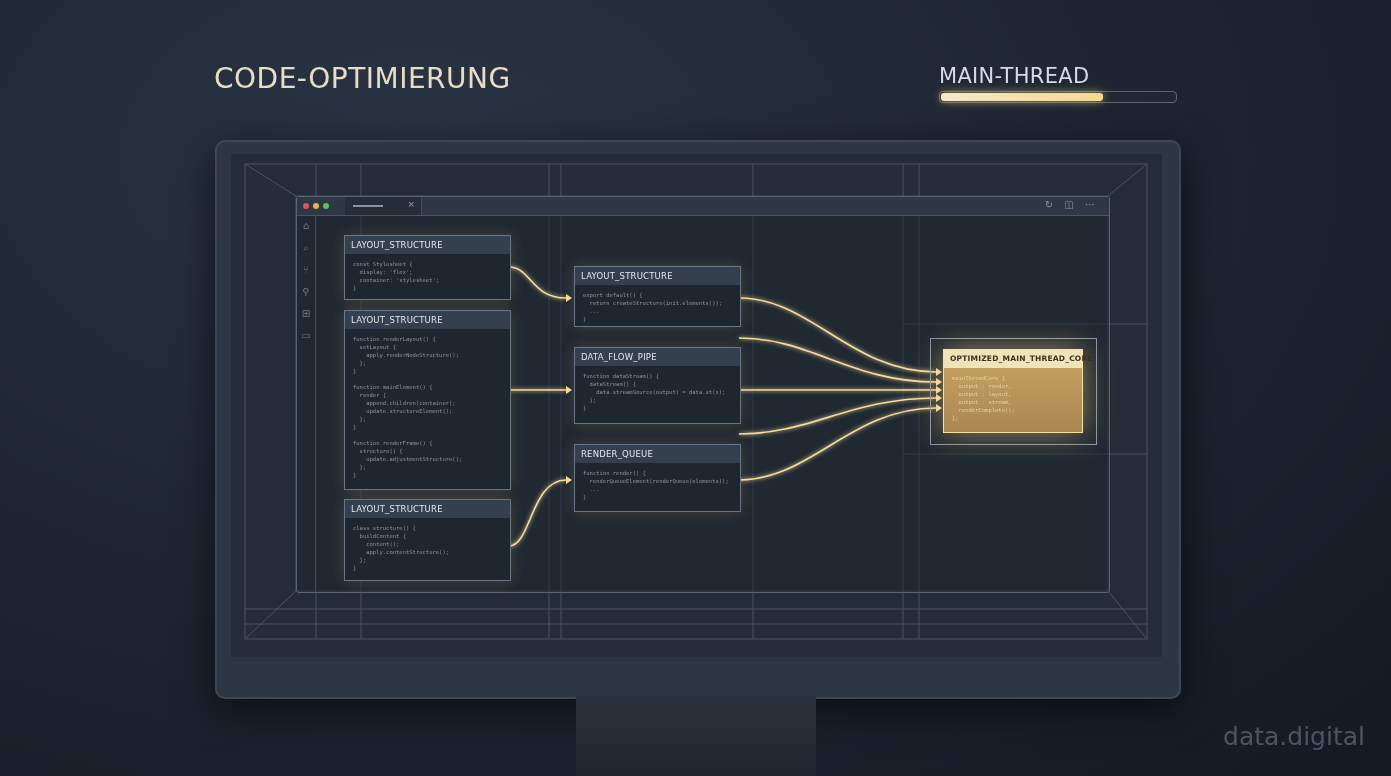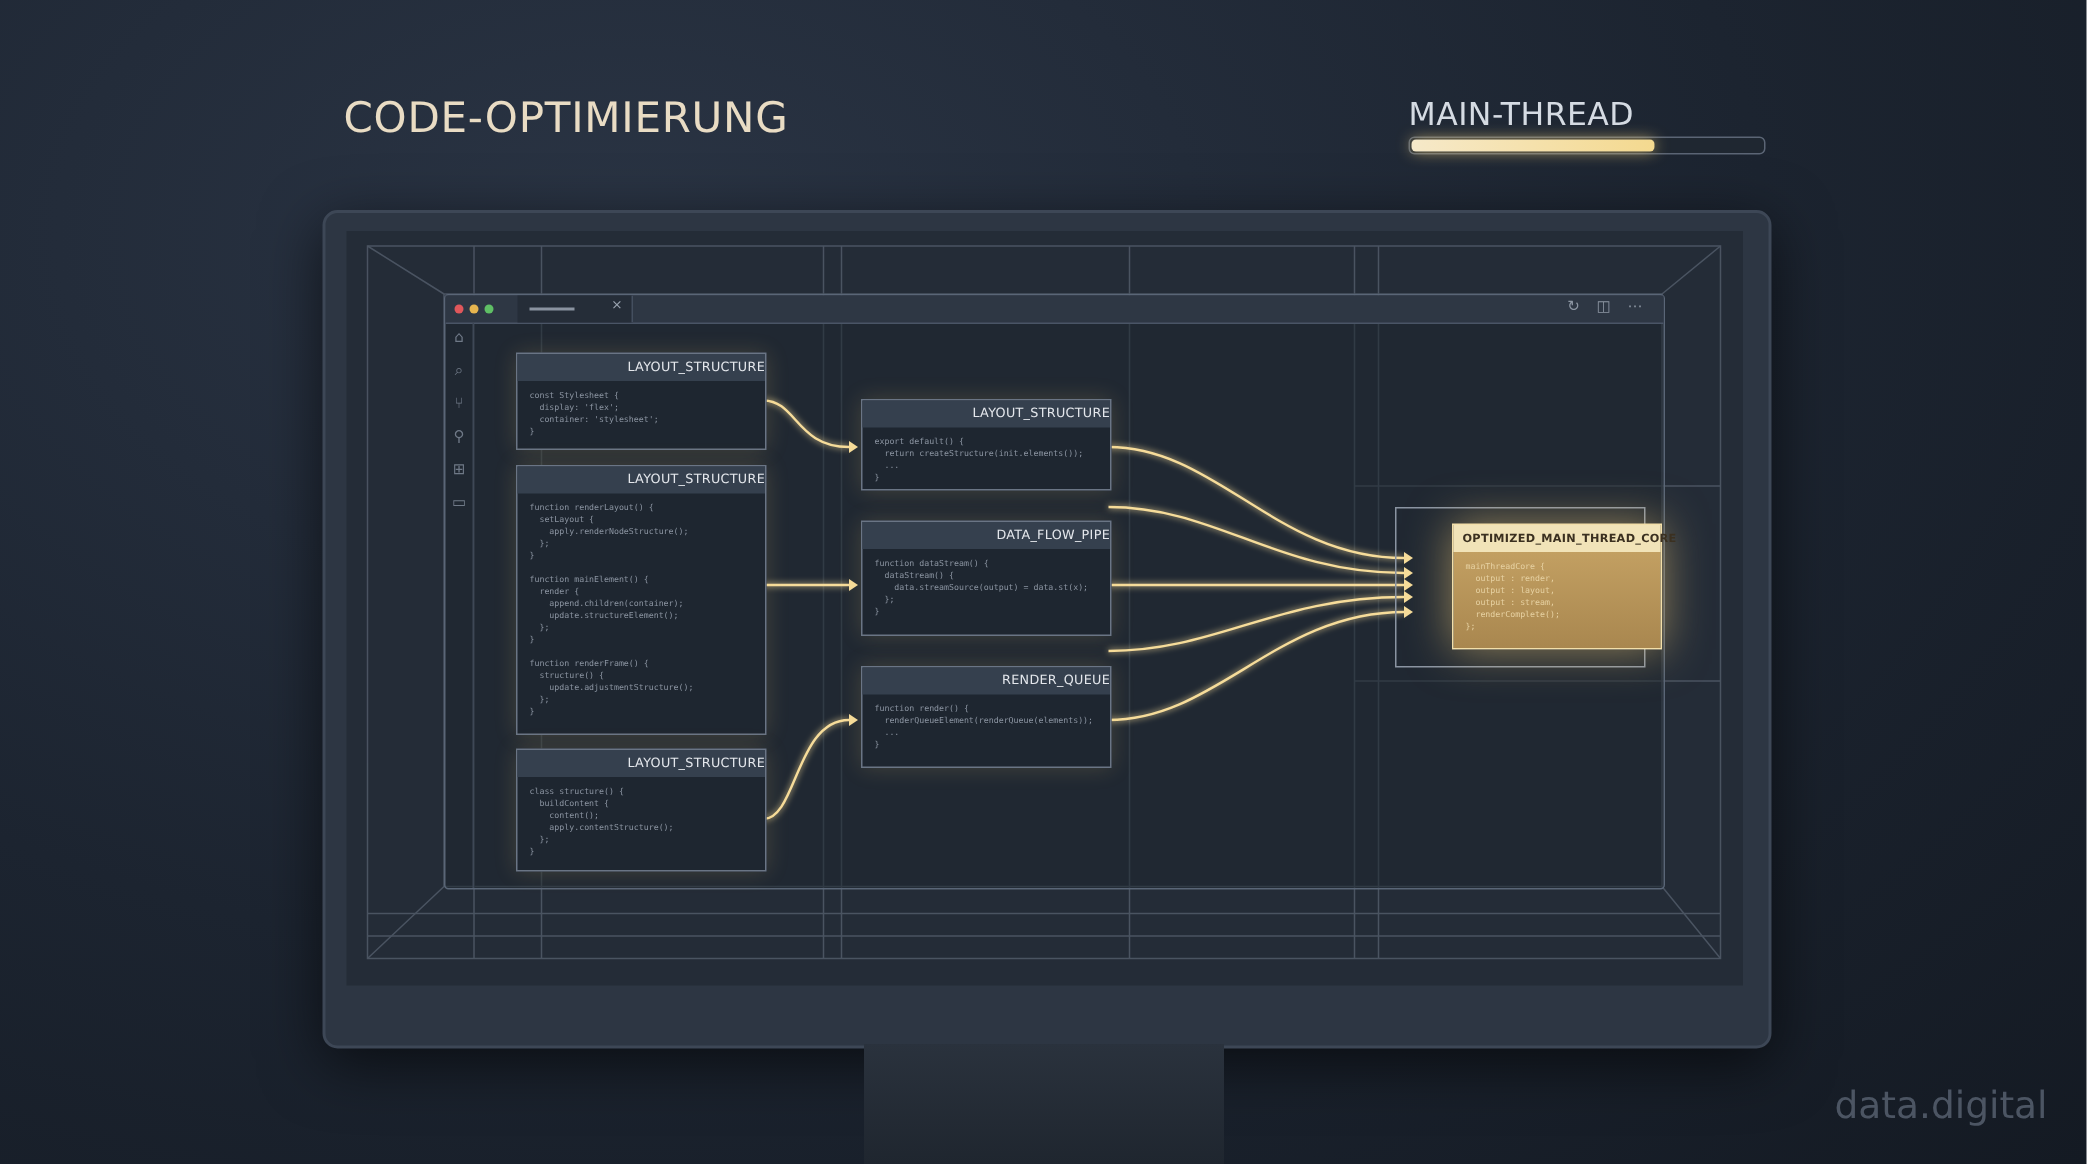--- a/index.html
+++ b/index.html
@@ -4,21 +4,21 @@
 <style>
   html, body { margin:0; padding:0; }
   body {
     width:1391px; height:776px; overflow:hidden; position:relative;
     background: radial-gradient(ellipse at 30% 20%, #2a3444 0%, #1c2430 55%, #141a23 100%);
     font-family: "DejaVu Sans", sans-serif;
   }
   .title {
     position:absolute; left:214px; top:62px;
     font-family: "DejaVu Sans", sans-serif; font-size:28px; letter-spacing:0.5px;
-    color:#e9dcc4; font-weight:400;margin-left:15px;
+    color:#e9dcc4; font-weight:400;
   }
   .thread-label {
     position:absolute; left:939px; top:64px; font-size:21px; color:#d5dbe3; letter-spacing:0.3px;
   }
   .thread-bar {
     position:absolute; left:939px; top:91px; width:238px; height:12px;
     border:1px solid #5b6575; border-radius:4px; background:#1f2731; box-sizing:border-box;
   }
   .thread-fill {
     position:absolute; left:1px; top:1px; height:8px; border-radius:3px;
@@ -56,26 +56,26 @@
   .tab .x { position:absolute; right:6px; top:2px; font-size:9px; color:#9aa3b0; }
   .win-icons { position:absolute; right:10px; top:2px; font-size:10px; color:#8d96a3; letter-spacing:4px; }
   .activity { position:absolute; left:0; top:18px; width:18px; bottom:0; border-right:1px solid #3e4856; }
   .activity span { display:block; text-align:center; font-size:10px; color:#6f7987; height:22px; line-height:22px; }
   .panel {
     position:absolute; background:#1e2630; border:1px solid #6a7585;
     box-shadow:0 0 14px rgba(240,200,110,0.18);
   }
   .panel-head {
     height:18px; background:#35404e; color:#e4e7ec; font-size:8.5px; line-height:18px;
-    padding-left:6px; letter-spacing:0.2px; font-family:"DejaVu Sans", sans-serif;text-align:right;
+    padding-left:6px; letter-spacing:0.2px; font-family:"DejaVu Sans", sans-serif;
   }
   .code { font-family:"DejaVu Sans Mono", monospace; font-size:5.5px; color:#8c95a2; padding:6px 8px; line-height:8px; white-space:pre; }
   .core {
     position:absolute; background:linear-gradient(180deg,#c9a667,#a9874f);
-    border:1px solid #f3dfa9; box-shadow:0 0 30px rgba(245,205,120,0.55);margin-left:25px;
+    border:1px solid #f3dfa9; box-shadow:0 0 30px rgba(245,205,120,0.55);
   }
   .core .panel-head { background:#f1e3b8; color:#3b3020; font-weight:bold; }
   .core .code { color:#e7d2a3; }
   .core-frame { position:absolute; border:1px solid #8a94a2; }
   .flows { position:absolute; left:0; top:0; }
   .watermark {
     position:absolute; right:26px; top:722px; font-size:25px; color:#4c5563;
     font-family:"DejaVu Sans", sans-serif;
   }
 </style>

